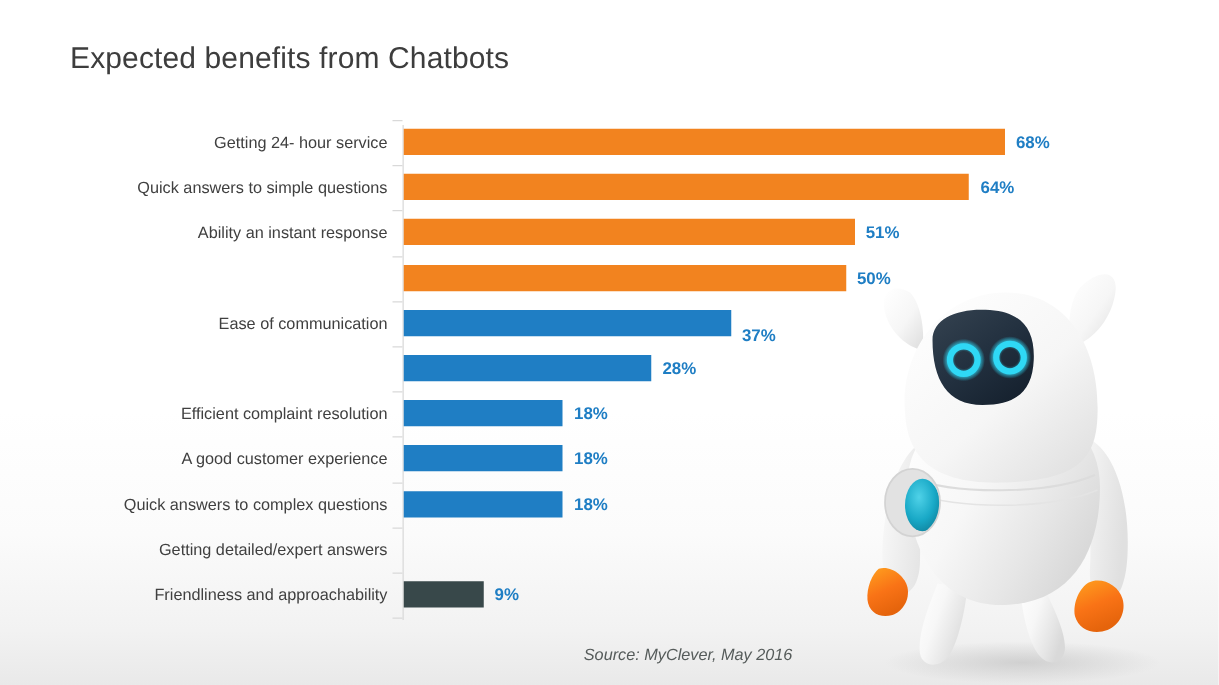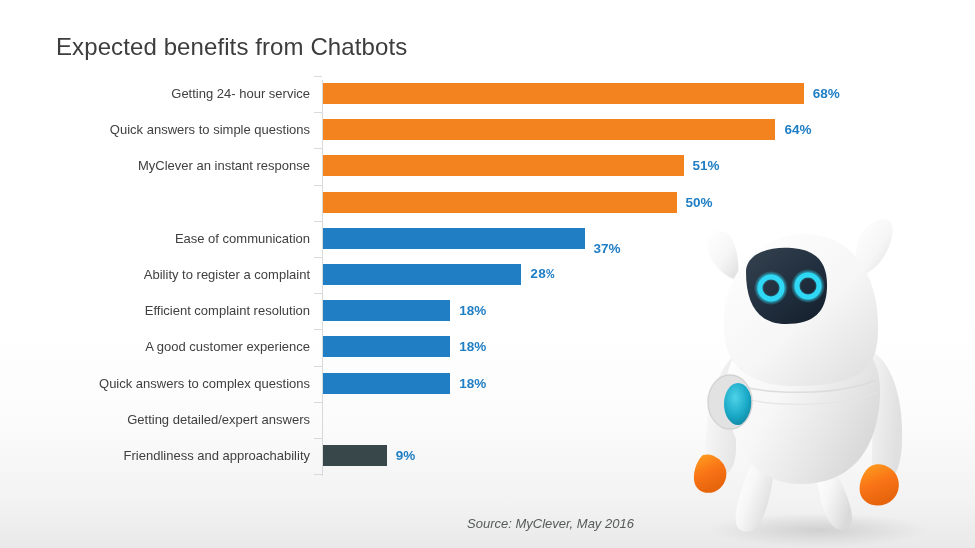--- a/index.html
+++ b/index.html
@@ -38,21 +38,21 @@
     line-height: 40px;
     color: #3d3d3d;
     letter-spacing: 0.1px;
     white-space: nowrap;
   }
 
   
   #chart {
     position: absolute;
     left: 0;
-    top: 76px;
+    top: 96px;
     width: 843px;
     height: 410px;
   }
 
   
   #axis-line {
     position: absolute;
     left: 322px;
     top: 4px;
     width: 1px;
@@ -157,21 +157,21 @@
         <div class="bar-row">
           <div class="tick"></div>
           <div class="cat-label">Quick answers to simple questions</div>
           <div class="bar-wrap">
             <div class="bar" style="width: 452.48px; background: rgb(242, 131, 31);"></div>
             <div class="bar-value" style="color: rgb(31, 126, 196); text-align: right;">64%</div>
           </div>
         </div>
         <div class="bar-row">
           <div class="tick"></div>
-          <div class="cat-label">MyClever an instant response</div>
+          <div class="cat-label">Ability an instant response</div>
           <div class="bar-wrap">
             <div class="bar" style="width: 360.57px; background: rgb(242, 131, 31);"></div>
             <div class="bar-value" style="color: rgb(31, 126, 196);">51%</div>
           </div>
         </div>
         <div class="bar-row">
           <div class="tick"></div>
           <div class="bar-wrap">
             <div class="bar" style="width: 353.5px; background: rgb(242, 131, 31);"></div>
             <div class="bar-value" style="color: rgb(31, 126, 196);">50%</div>
@@ -180,24 +180,23 @@
         <div class="bar-row">
           <div class="tick"></div>
           <div class="cat-label">Ease of communication</div>
           <div class="bar-wrap">
             <div class="bar" style="width: 261.59px; background: rgb(31, 126, 196);"></div>
             <div class="bar-value" style="color: rgb(31, 126, 196); margin-top: 21px;">37%</div>
           </div>
         </div>
         <div class="bar-row">
           <div class="tick"></div>
-          <div class="cat-label">Ability to register a complaint</div>
           <div class="bar-wrap">
             <div class="bar" style="width: 197.96px; background: rgb(31, 126, 196);"></div>
-            <div class="bar-value" style="color: rgb(31, 126, 196); font-family: Liberation Mono, monospace;">28%</div>
+            <div class="bar-value" style="color: rgb(31, 126, 196);">28%</div>
           </div>
         </div>
         <div class="bar-row">
           <div class="tick"></div>
           <div class="cat-label">Efficient complaint resolution</div>
           <div class="bar-wrap">
             <div class="bar" style="width: 127.26px; background: rgb(31, 126, 196);"></div>
             <div class="bar-value" style="color: rgb(31, 126, 196);">18%</div>
           </div>
         </div>

